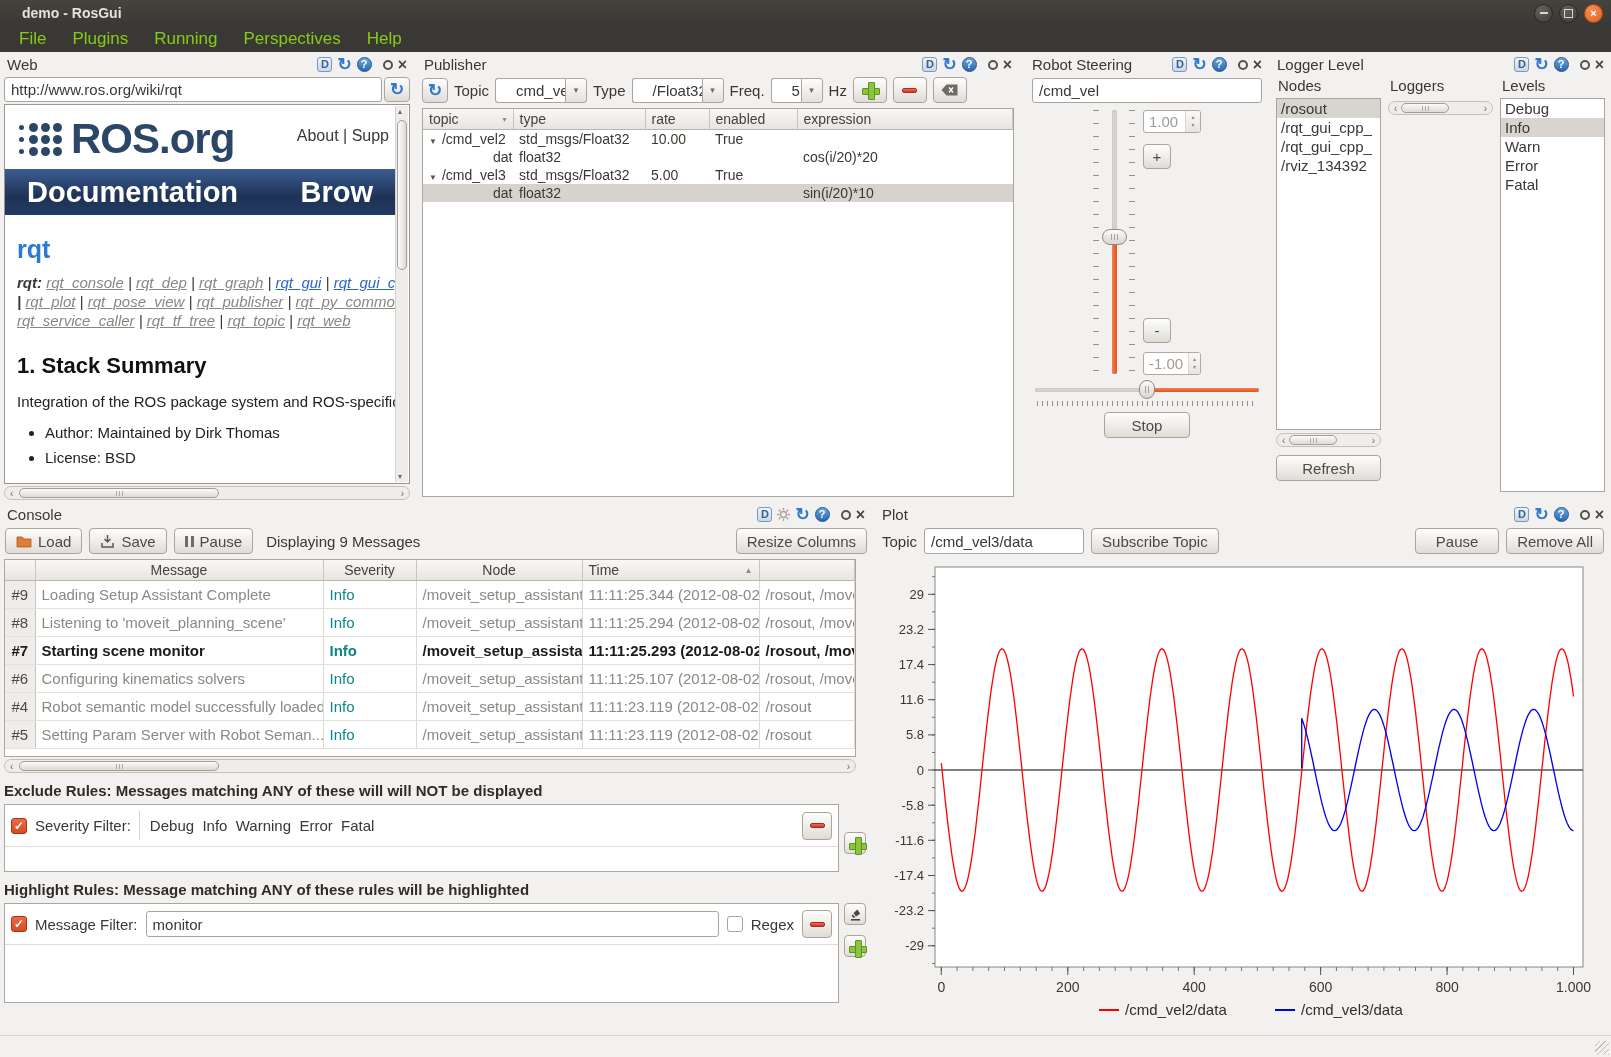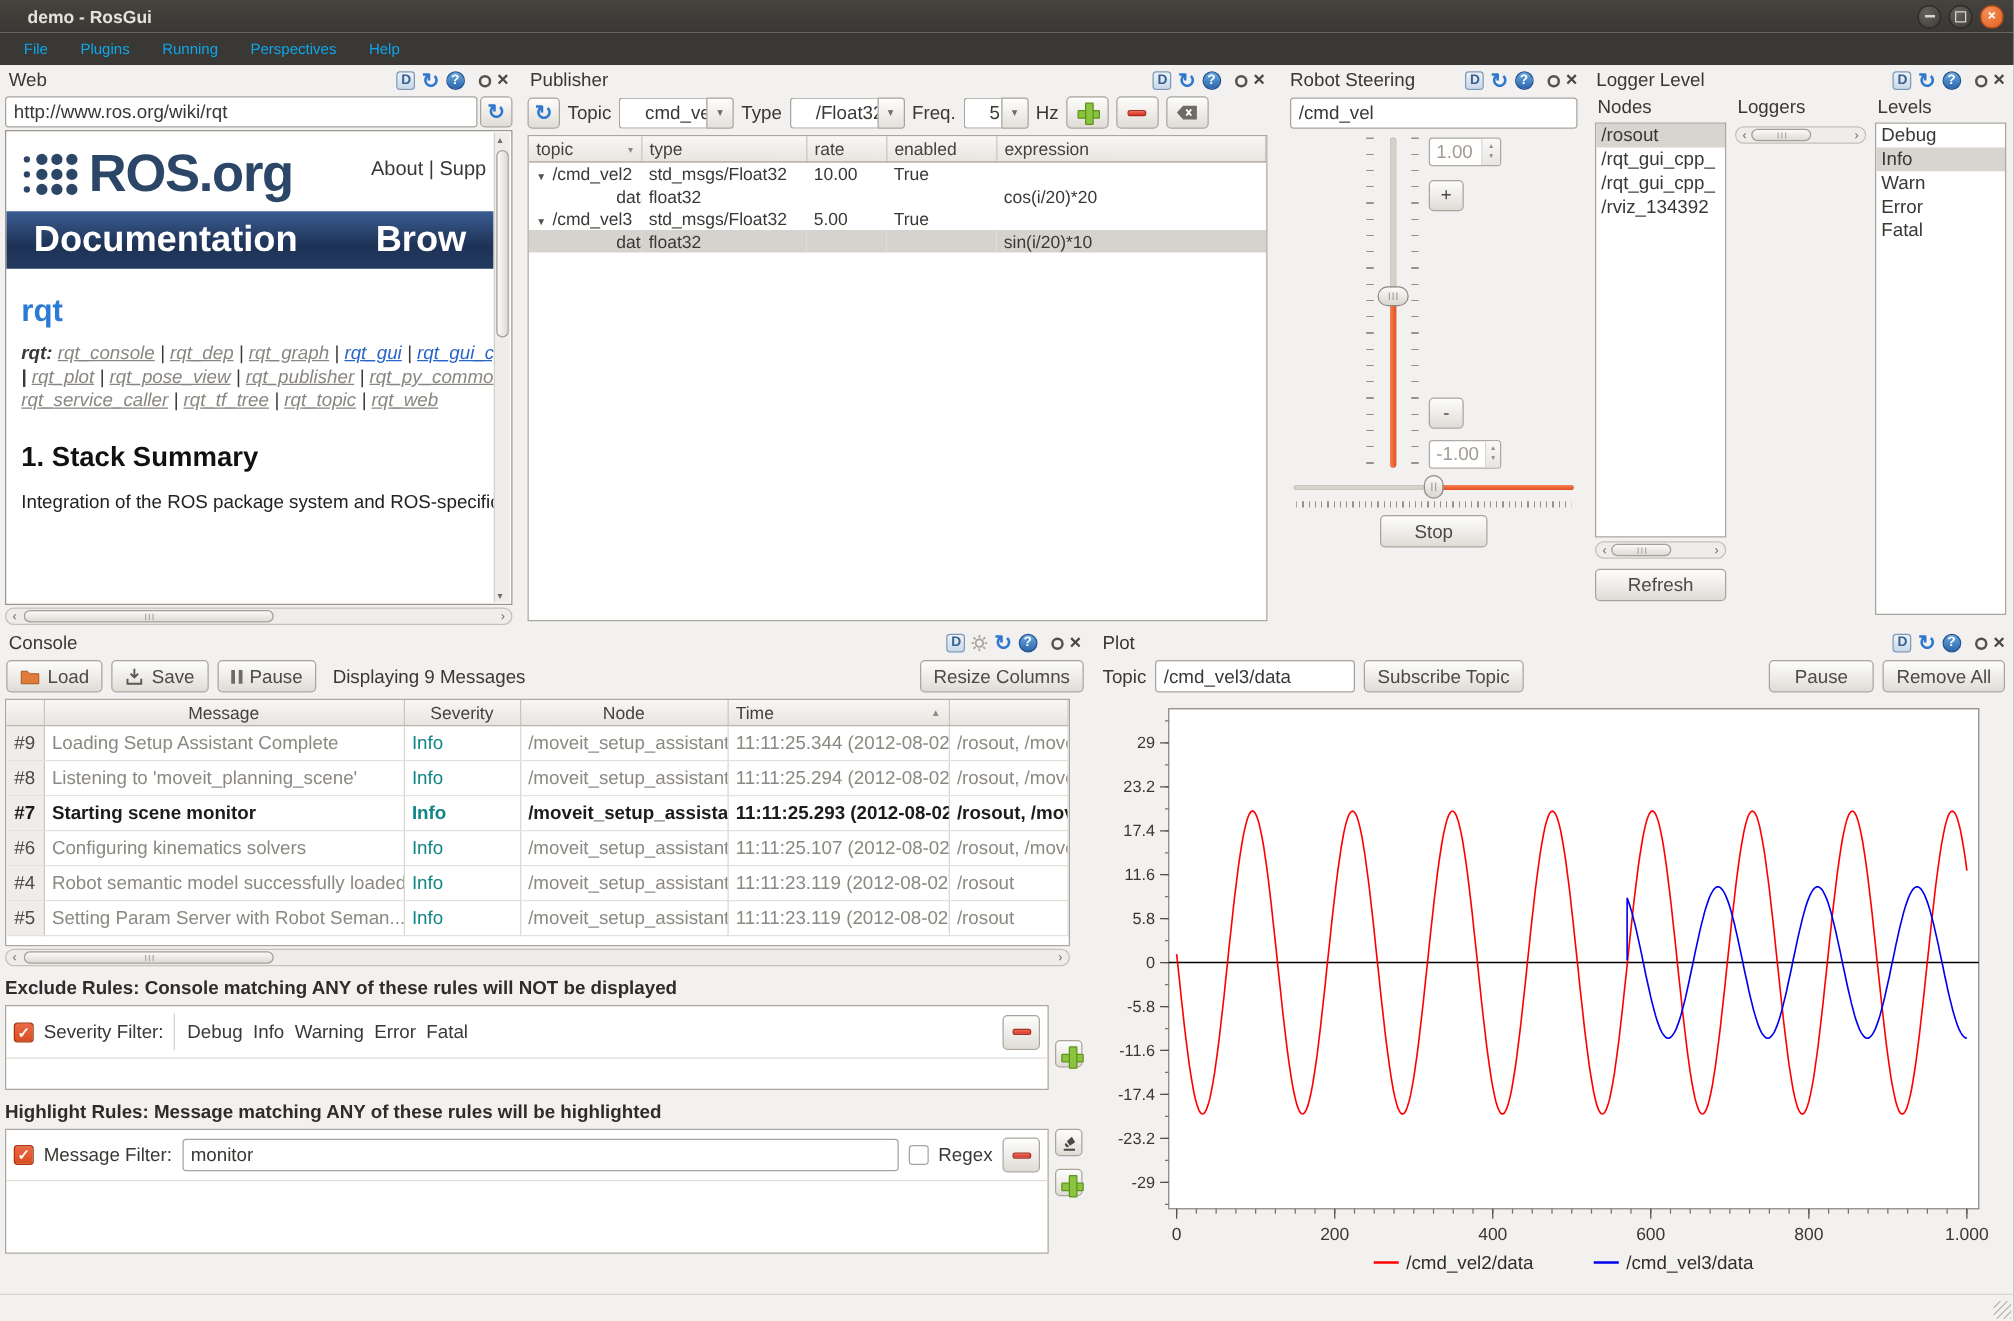--- a/index.html
+++ b/index.html
@@ -9,21 +9,21 @@
   
   .titlebar{height:26px;background:linear-gradient(#45433e,#3a3834);display:flex;align-items:center;padding:0 8px;text-align:right;}
   .titlebar .title{color:#e6e2da;font-weight:bold;font-size:14px;margin-left:14px;}
   .win-controls{margin-left:auto;display:flex;gap:6px;align-items:center;}
   .wbtn{width:19px;height:19px;border-radius:50%;display:flex;align-items:center;justify-content:center;
         background:radial-gradient(circle at 35% 30%,#64615b,#3d3b37);border:1px solid #2a2925;color:#d9d5cd;font-size:11px;line-height:1;}
   .wbtn.max::before{content:'';width:7px;height:7px;border:1px solid #d9d5cd;}
   .wbtn.min::before{content:'';width:8px;height:2px;background:#d9d5cd;}
   .wbtn.close{background:radial-gradient(circle at 35% 30%,#f58e5a,#e2601f);border-color:#b44a16;color:#fff;font-weight:bold;}
   .menubar{height:26px;background:#3a3834;display:flex;align-items:center;padding:0 6px;}
-  .menu-item{color:#0ea5e9;font-size:12px;padding:3px 13px;}
+  .menu-item{color:#84cc16;font-size:17px;padding:3px 13px;}
 
   .workspace{position:relative;height:983px;background:#f2f1f0;}
   .statusbar{position:absolute;bottom:0;left:0;width:100%;height:22px;background:#f2f1f0;border-top:1px solid #d8d4cf;}
   .grip{position:absolute;right:2px;bottom:2px;width:14px;height:14px;
         background:repeating-linear-gradient(135deg,transparent 0 3px,#c2bdb6 3px 4px);}
 
   
   .panel{position:absolute;display:flex;flex-direction:column;}
   .phead{height:21px;display:flex;align-items:center;padding:0 5px;flex:none;}
   .ptitle{font-size:15px;color:#3a3835;}
@@ -242,20 +242,24 @@
           </div>
           <div class="wcontent">
             <div class="rqt-h">rqt</div>
             <div id="ros-link-rows">
                 <div class="link-line"><b>rqt: </b><span class="lnk gray">rqt_console</span> | <span class="lnk gray">rqt_dep</span> | <span class="lnk gray">rqt_graph</span> | <span class="lnk blue">rqt_gui</span> | <span class="lnk blue">rqt_gui_cpp</span> |</div>
                 <div class="link-line"><b>| </b><span class="lnk gray">rqt_plot</span> | <span class="lnk gray">rqt_pose_view</span> | <span class="lnk gray">rqt_publisher</span> | <span class="lnk gray">rqt_py_common</span> | r</div>
                 <div class="link-line"><span class="lnk gray">rqt_service_caller</span> | <span class="lnk gray">rqt_tf_tree</span> | <span class="lnk gray">rqt_topic</span> | <span class="lnk gray">rqt_web</span></div>
               </div>
             <div class="stack-h">1. Stack Summary</div>
             <div class="wpara">Integration of the ROS package system and ROS-specific pl</div>
+            <ul class="wlist" id="web-bullets">
+                <li>Author: Maintained by Dirk Thomas</li>
+                <li>License: BSD</li>
+              </ul>
           </div>
         </div>
         <div class="vscroll">
           <span class="arr" style="top:1px">▴</span>
           <div class="vthumb"></div>
           <span class="arr" style="bottom:1px">▾</span>
         </div>
       </div>
       <div class="hscroll web-hscroll">
         <span class="arr l">‹</span>
@@ -647,21 +651,21 @@
       </div>
       <div class="hscroll con-hscroll">
         <span class="arr l">‹</span>
         <div class="thumb" style="left:14px;width:200px">
             <i></i>
             <i></i>
             <i></i>
           </div>
         <span class="arr r">›</span>
       </div>
-      <div class="rule-h">Exclude Rules: Console matching ANY of these rules will NOT be displayed</div>
+      <div class="rule-h">Exclude Rules: Messages matching ANY of these will will NOT be displayed</div>
       <div class="rule-wrap">
         <div class="rule-box" style="height:68px">
           <div class="rule-row">
             <span class="cb on">✓</span>
             <span class="rule-lbl">Severity Filter:</span>
             <span class="rule-val">Debug  Info  Warning  Error  Fatal</span>
             <span class="btn rule-minus">
                 <span class="minusbar"></span>
               </span>
           </div>

